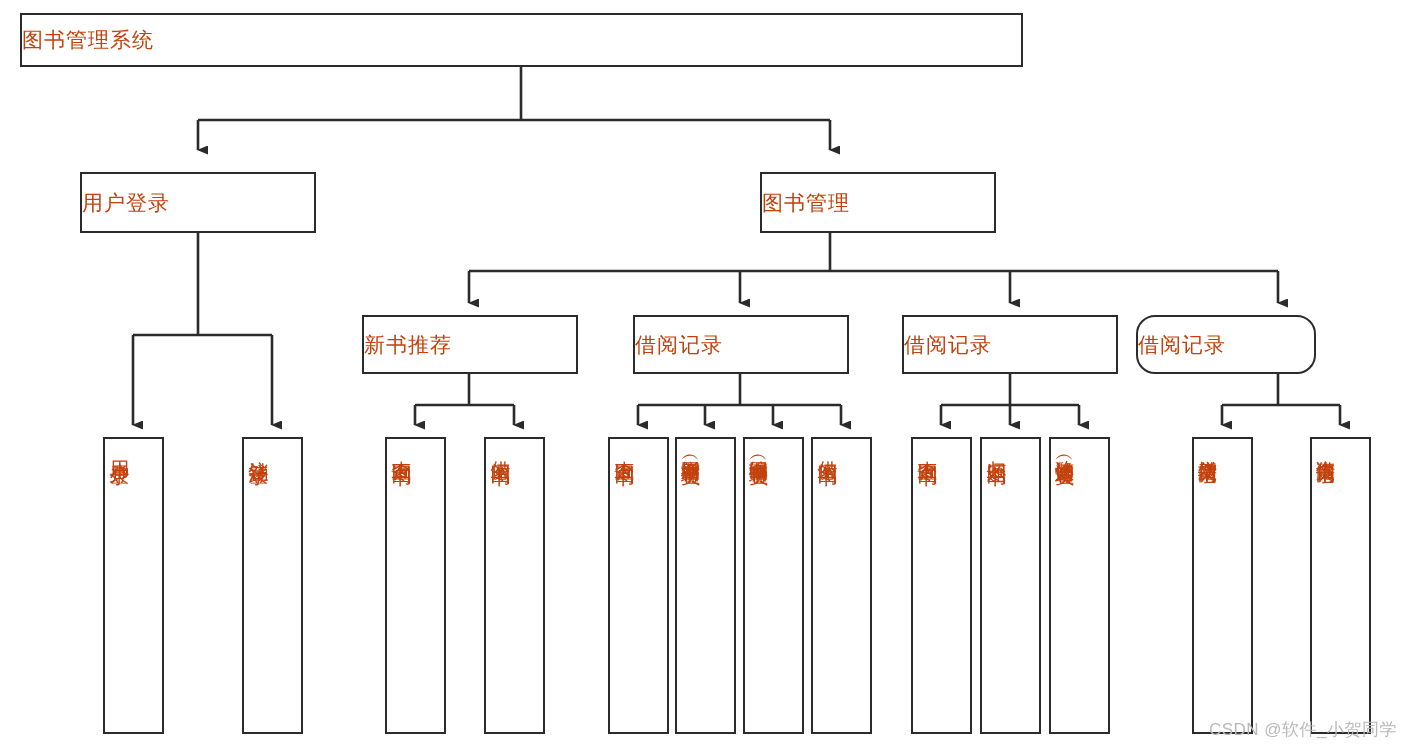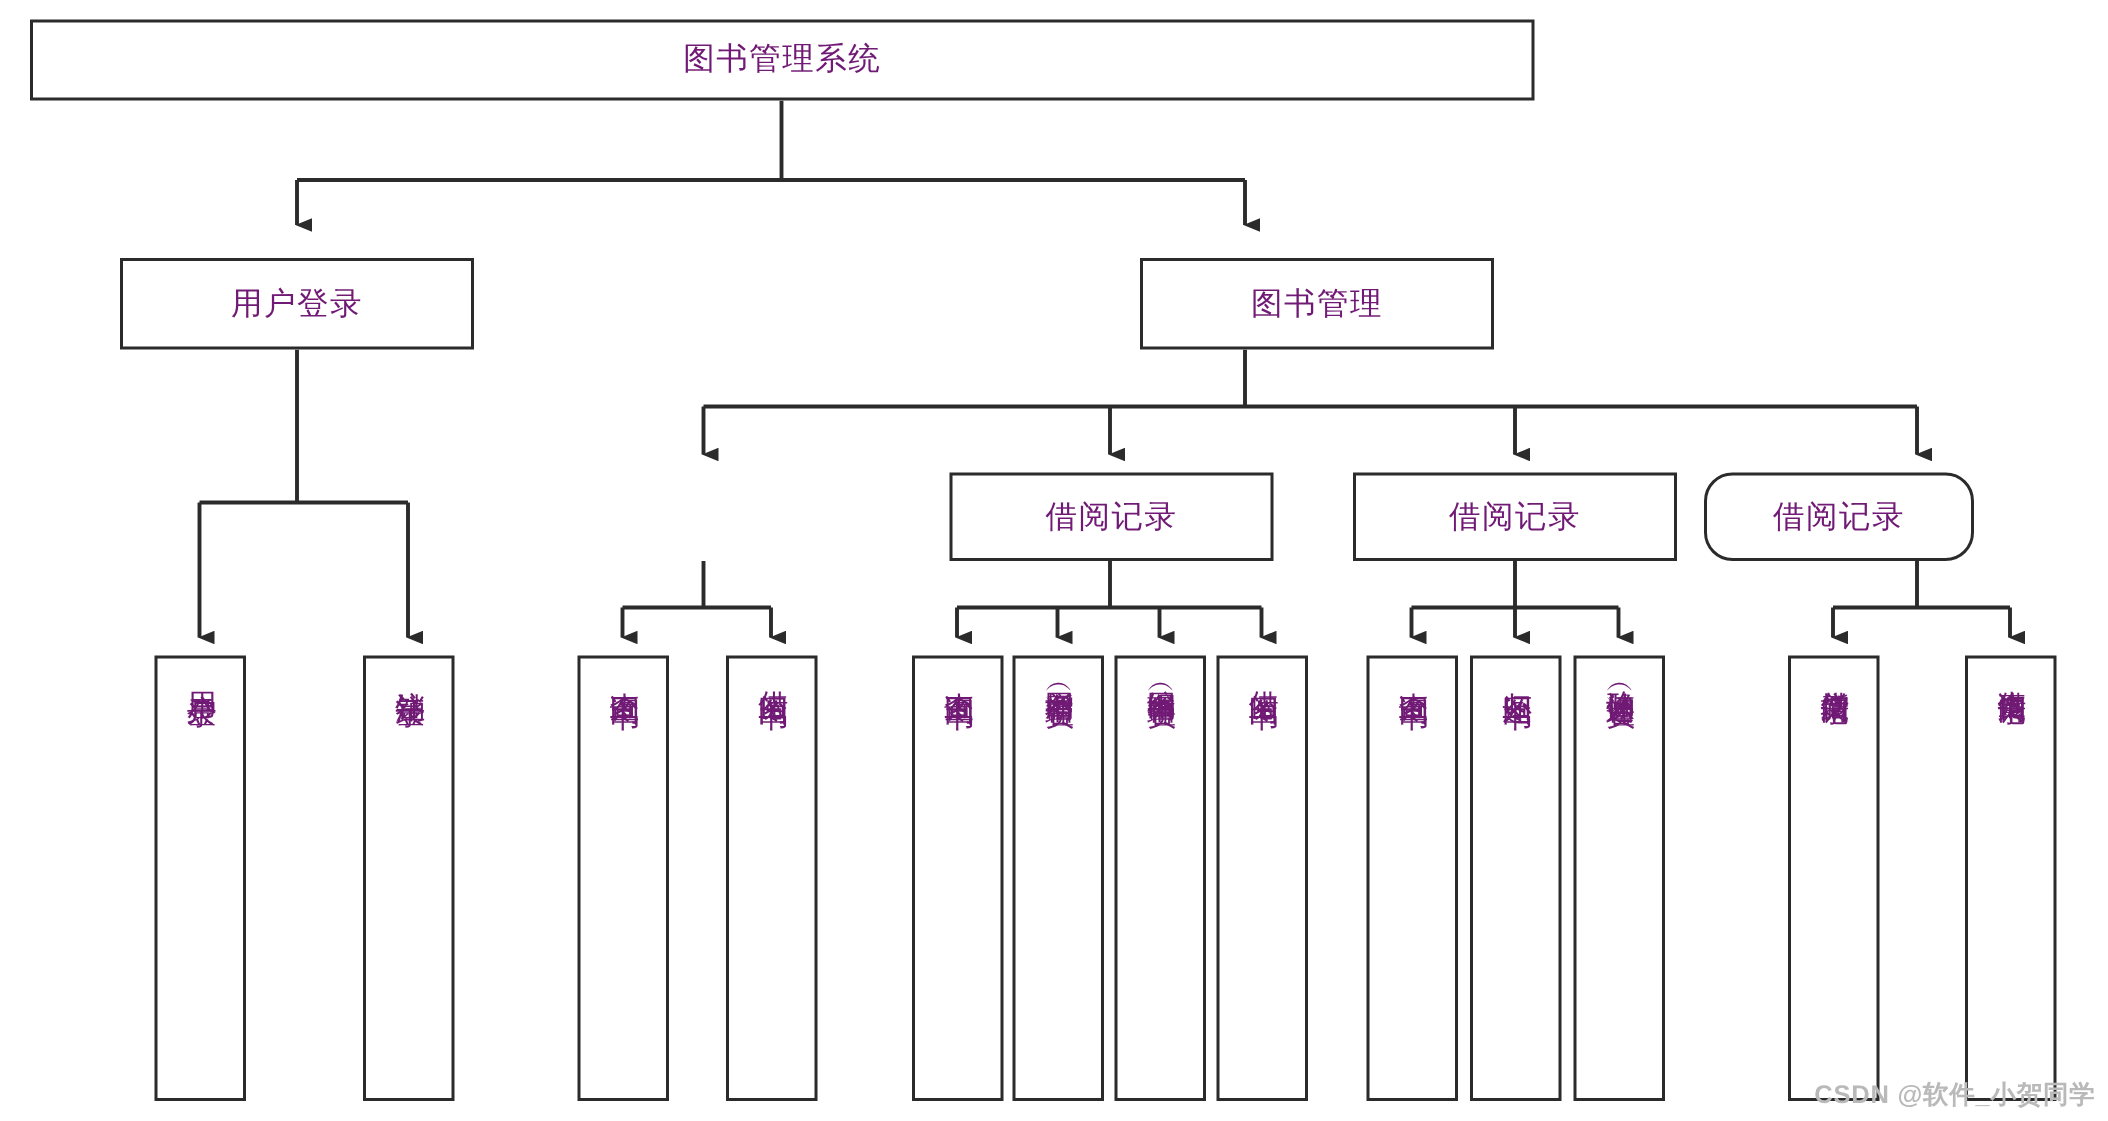--- a/index.html
+++ b/index.html
@@ -26,22 +26,22 @@
     height: 747px;
     pointer-events: none;
   }
   .node {
     position: absolute;
     box-sizing: border-box;
     background: #ffffff;
     border: 2px solid #2b2b2b;
     display: flex;
     align-items: center;
-    justify-content: center;
-    color: #701a75;
+    justify-content: flex-start;
+    color: #c2410c;
   }
   .node-h {
     font-size: 21px;
     letter-spacing: 1px;
     line-height: 1.2;
     text-align: center;
     white-space: nowrap;
   }
   .node-v {
     padding-top: 6px;
@@ -63,21 +63,20 @@
   }
   #watermark {
     position: absolute;
     right: 8px;
     bottom: 6px;
     font-size: 17px;
     color: #b9b9b9;
     letter-spacing: 0.5px;
     white-space: nowrap;
     pointer-events: none;
-    font-weight: bold;
   }
 </style>
 </head>
 <body>
 
 <div id="canvas">
 
   <svg id="edges" viewBox="0 0 1405 747" xmlns="http://www.w3.org/2000/svg">
     <defs>
       <marker id="arw" markerWidth="9" markerHeight="11" refX="4.5" refY="10" orient="auto" markerUnits="userSpaceOnUse">
@@ -132,20 +131,23 @@
     <span>图书管理系统</span>
   </div>
 
   <div class="node node-h" style="left:80px; top:172px; width:236px; height:61px;">
     <span>用户登录</span>
   </div>
   <div class="node node-h" style="left:712px; top:172px; width:236px; height:61px;margin-left:48px;">
     <span>图书管理</span>
   </div>
 
+  <div class="node node-h" style="left:362px; top:315px; width:216px; height:59px;">
+    <span>新书推荐</span>
+  </div>
   <div class="node node-h" style="left:633px; top:315px; width:216px; height:59px;">
     <span>借阅记录</span>
   </div>
   <div class="node node-h" style="left:902px; top:315px; width:216px; height:59px;">
     <span>借阅记录</span>
   </div>
   <div class="node node-h" style="left:1136px; top:315px; width:180px; height:59px;border-radius:19px;">
     <span>借阅记录</span>
   </div>
 

